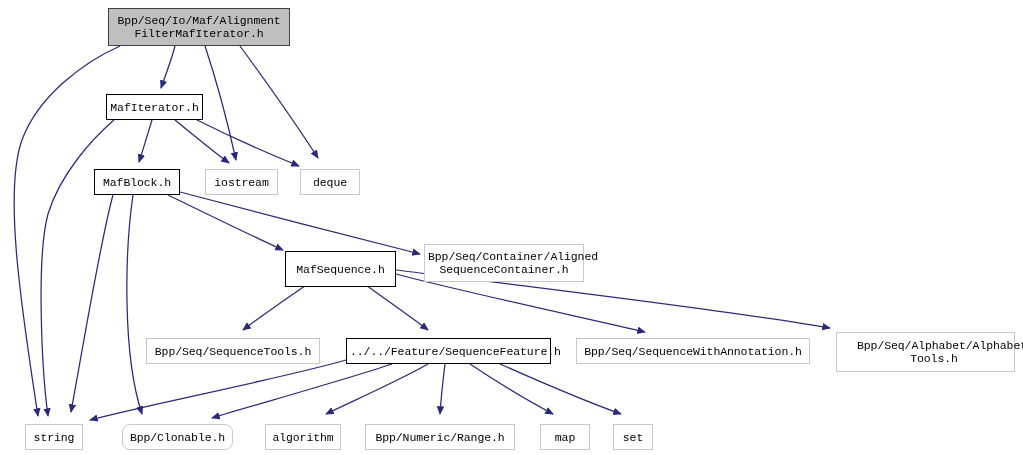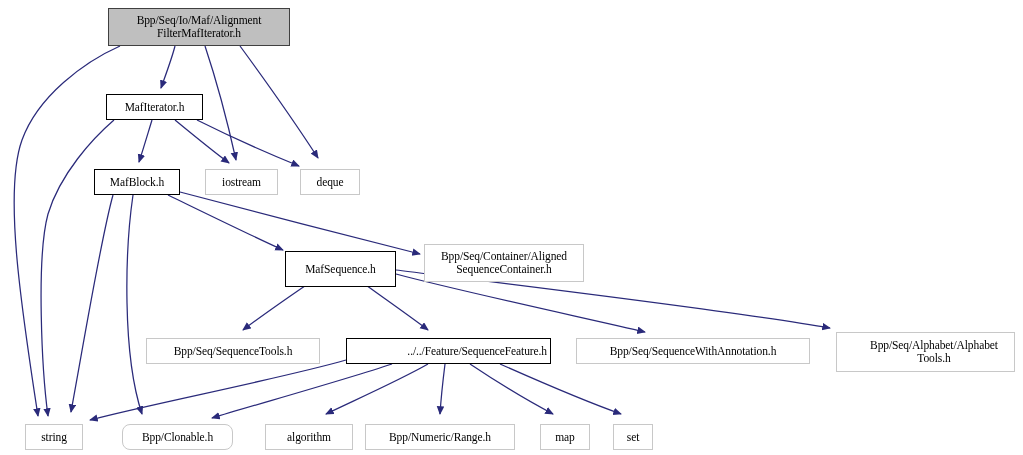--- a/index.html
+++ b/index.html
@@ -6,21 +6,21 @@
   html, body {
     margin: 0;
     padding: 0;
     background: #ffffff;
   }
   #graph-root {
     position: relative;
     width: 1023px;
     height: 455px;
     background: #ffffff;
-    font-family: Liberation Serif, serif;
+    font-family: Liberation Mono, monospace;
     overflow: hidden;
   }
   #edge-layer {
     position: absolute;
     left: 0;
     top: 0;
     width: 1023px;
     height: 455px;
     pointer-events: none;
   }
@@ -98,18 +98,18 @@
       <div class="node bold-node" style="left: 285px; top: 251px; width: 111px; height: 36px;"><span class="node-label">MafSequence.h</span></div>
       <div class="node light-node" style="left: 424px; top: 244px; width: 160px; height: 38px;"><span class="node-label">Bpp/Seq/Container/Aligned
 SequenceContainer.h</span></div>
       <div class="node light-node" style="left: 146px; top: 338px; width: 174px; height: 26px;"><span class="node-label">Bpp/Seq/SequenceTools.h</span></div>
       <div class="node bold-node" style="left: 346px; top: 338px; width: 205px; height: 26px; text-align: right;"><span class="node-label">../../Feature/SequenceFeature.h</span></div>
       <div class="node light-node" style="left: 576px; top: 338px; width: 234px; height: 26px;"><span class="node-label">Bpp/Seq/SequenceWithAnnotation.h</span></div>
       <div class="node light-node" style="left: 836px; top: 332px; width: 179px; height: 40px; padding-left: 20px;"><span class="node-label">Bpp/Seq/Alphabet/Alphabet
 Tools.h</span></div>
       <div class="node light-node" style="left: 25px; top: 424px; width: 58px; height: 26px;"><span class="node-label">string</span></div>
       <div class="node light-node" style="left: 122px; top: 424px; width: 111px; height: 26px; border-radius: 8px;"><span class="node-label">Bpp/Clonable.h</span></div>
-      <div class="node light-node" style="left: 265px; top: 424px; width: 88px; height: 26px;"><span class="node-label">algorithm</span></div>
+      <div class="node light-node" style="left: 265px; top: 424px; width: 76px; height: 26px;"><span class="node-label">algorithm</span></div>
       <div class="node light-node" style="left: 365px; top: 424px; width: 150px; height: 26px;"><span class="node-label">Bpp/Numeric/Range.h</span></div>
       <div class="node light-node" style="left: 540px; top: 424px; width: 50px; height: 26px;"><span class="node-label">map</span></div>
       <div class="node light-node" style="left: 613px; top: 424px; width: 40px; height: 26px;"><span class="node-label">set</span></div>
     </div>
 </div>
 
 </body></html>

